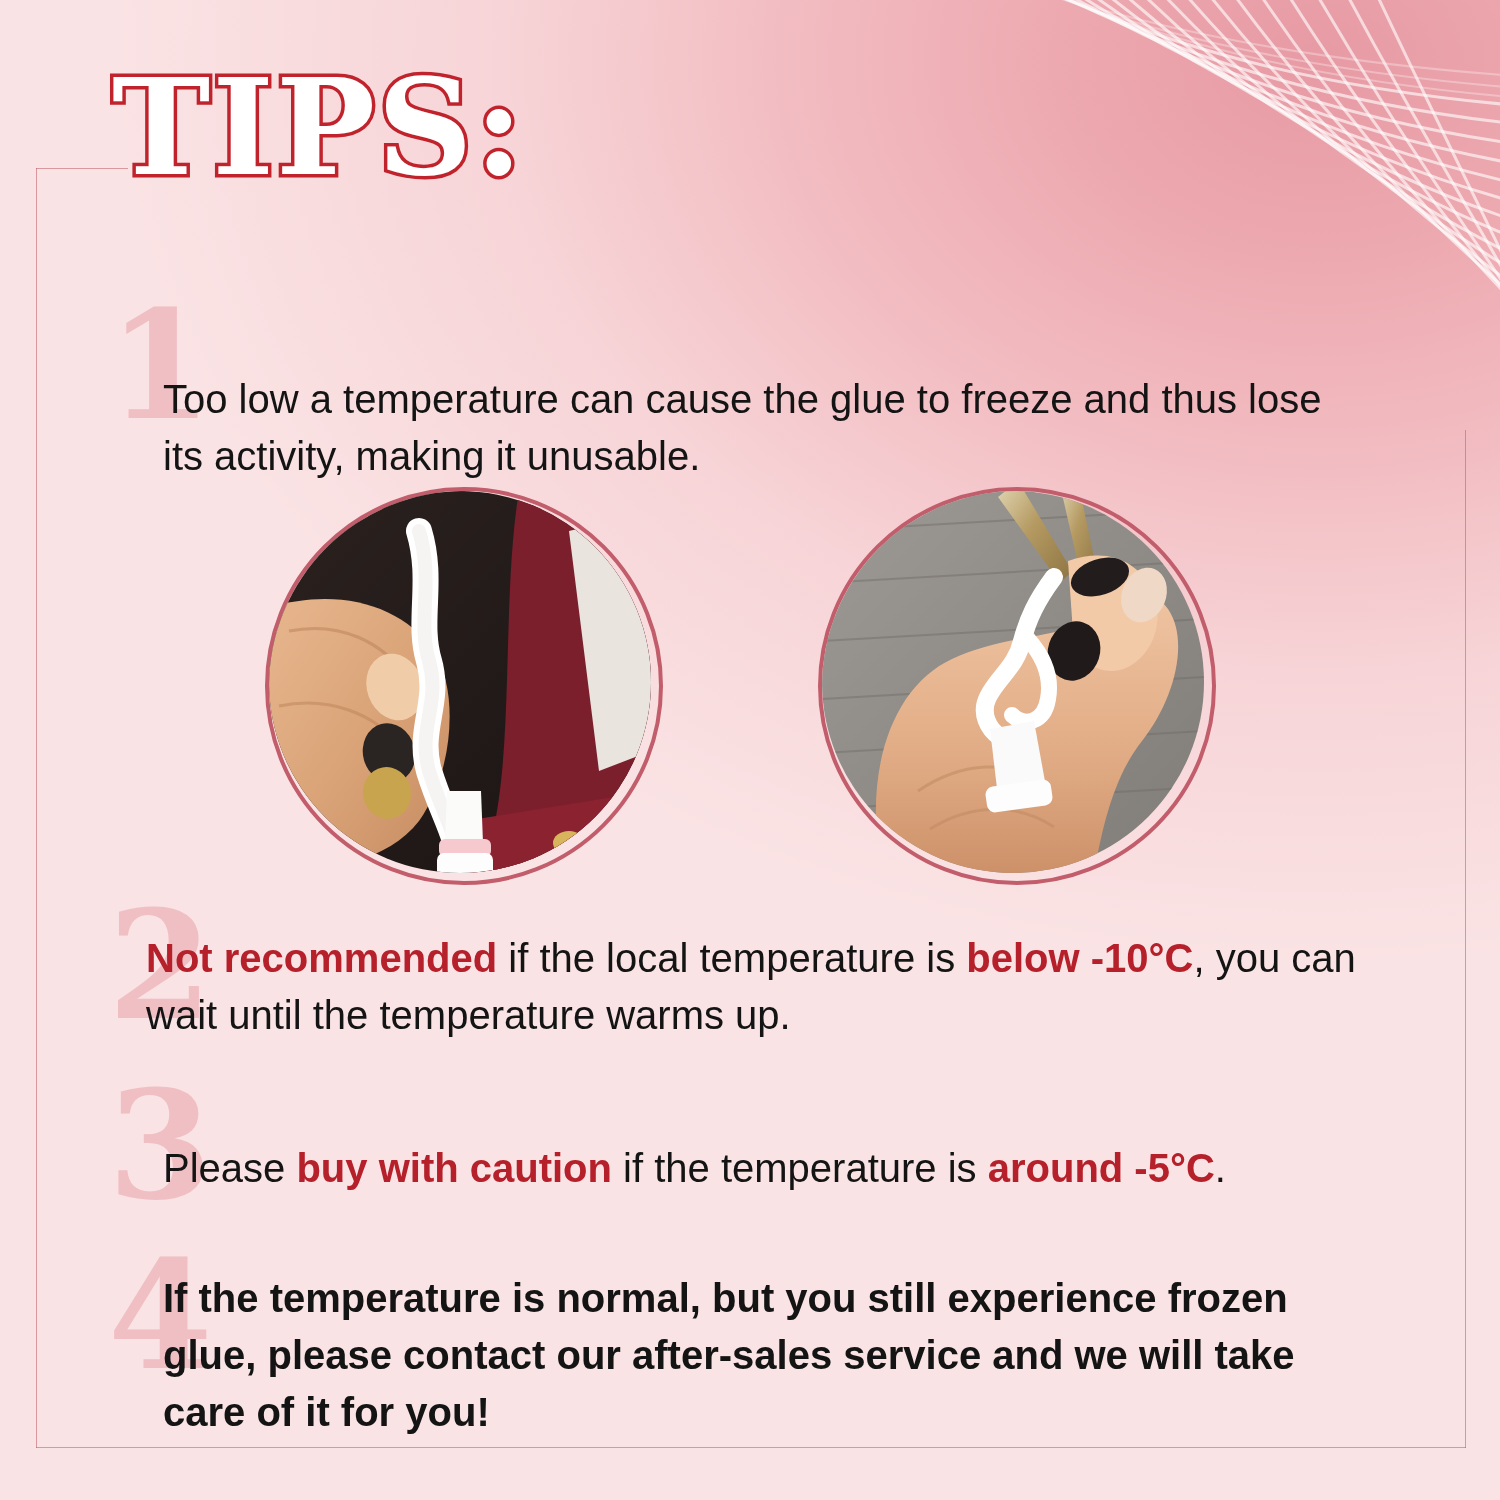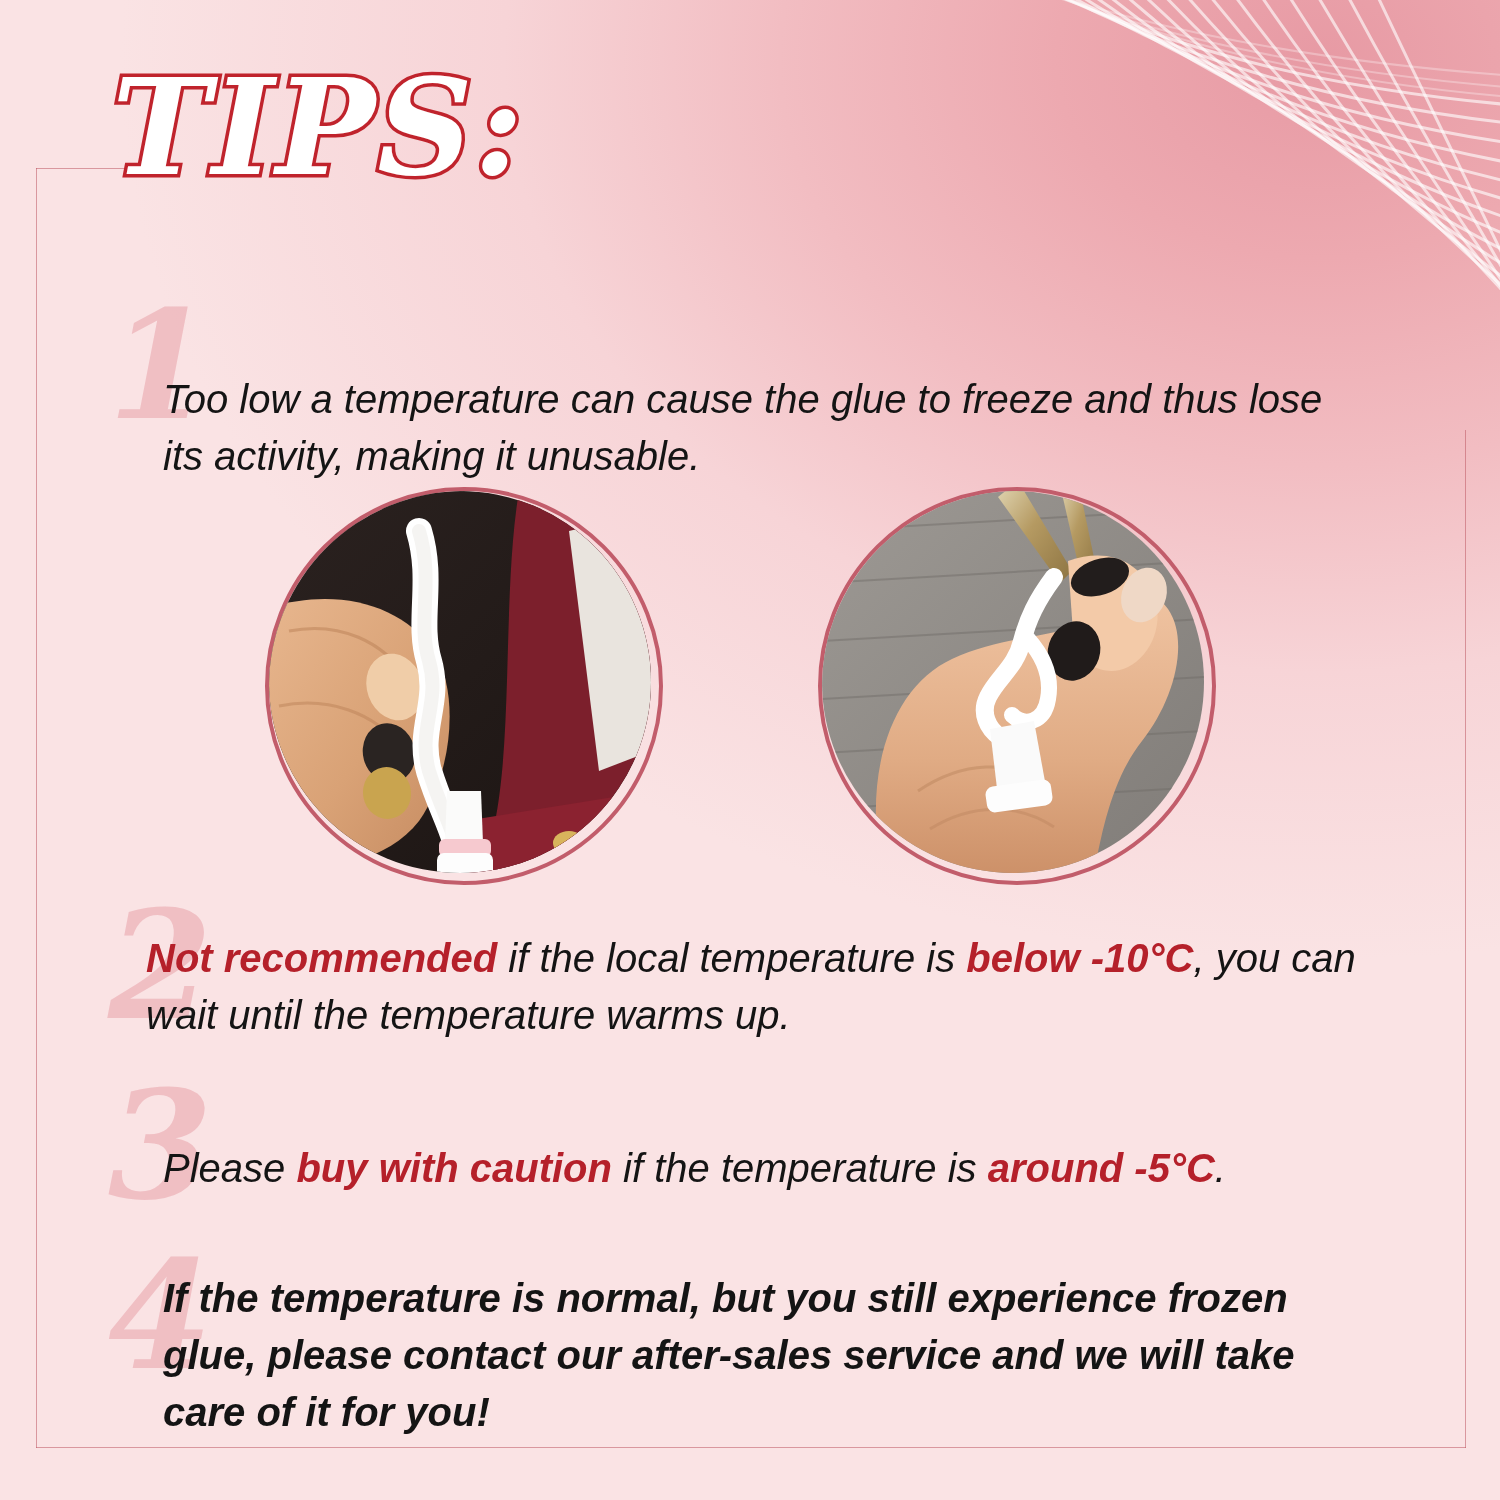--- a/index.html
+++ b/index.html
@@ -13,21 +13,20 @@
     overflow: hidden;
   }
 
   .page {
     position: relative;
     width: 1500px;
     height: 1500px;
     background:
       radial-gradient(ellipse 1200px 900px at 88% 4%, #e79aa4 0%, #eda9b0 22%, #f2bdc2 45%, #f7d4d7 68%, #fae3e4 100%);
     overflow: hidden;
-    font-style: italic;
   }
 
   
   .swirls {
     position: absolute;
     top: -60px;
     right: -80px;
     width: 980px;
     height: 560px;
     pointer-events: none;

